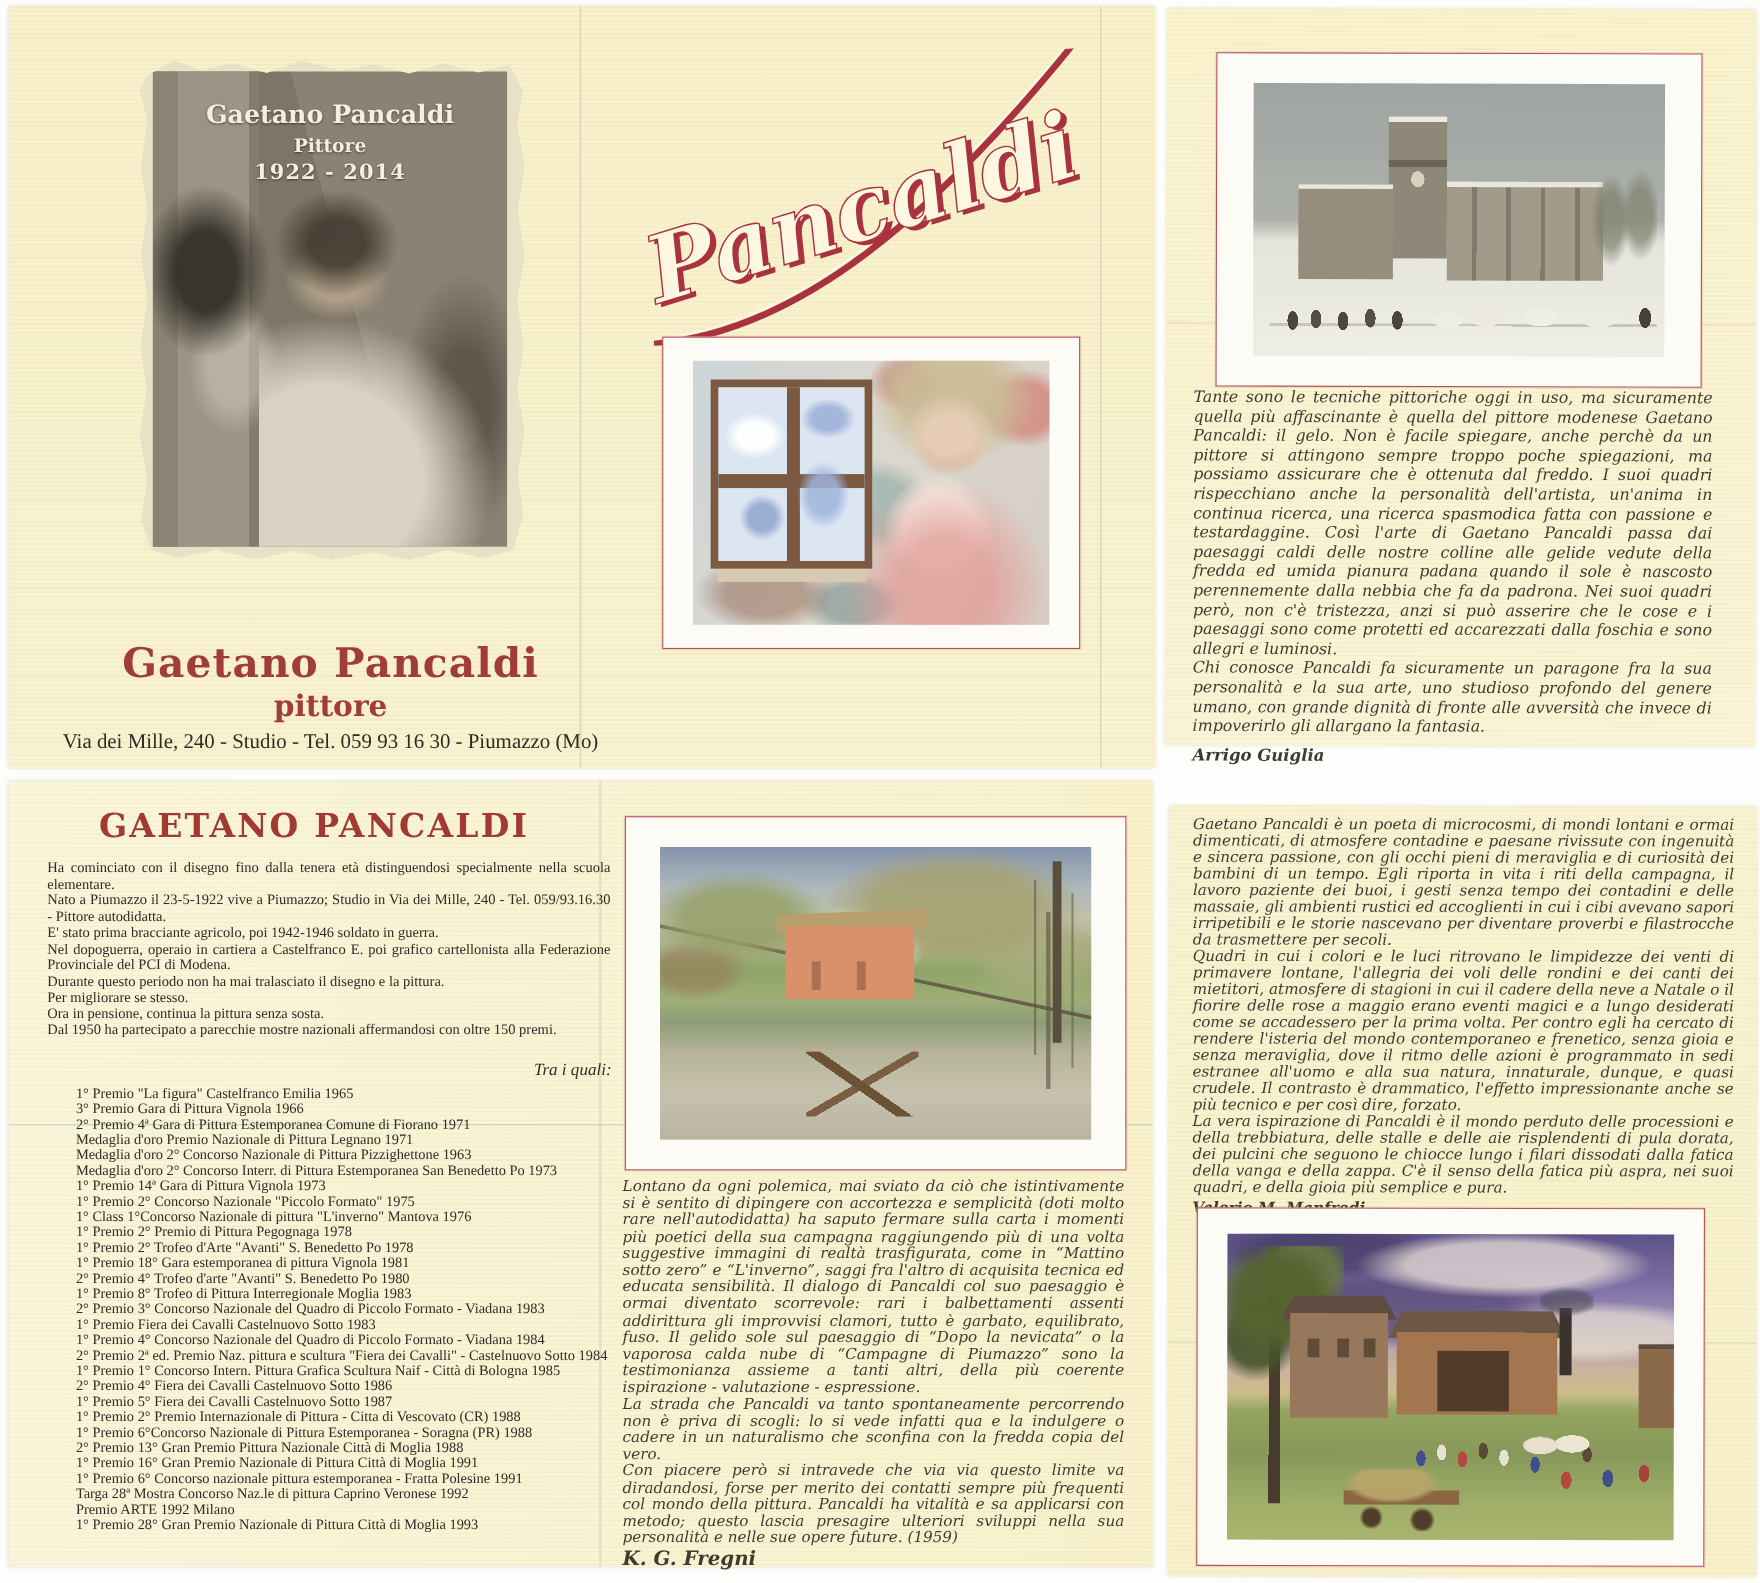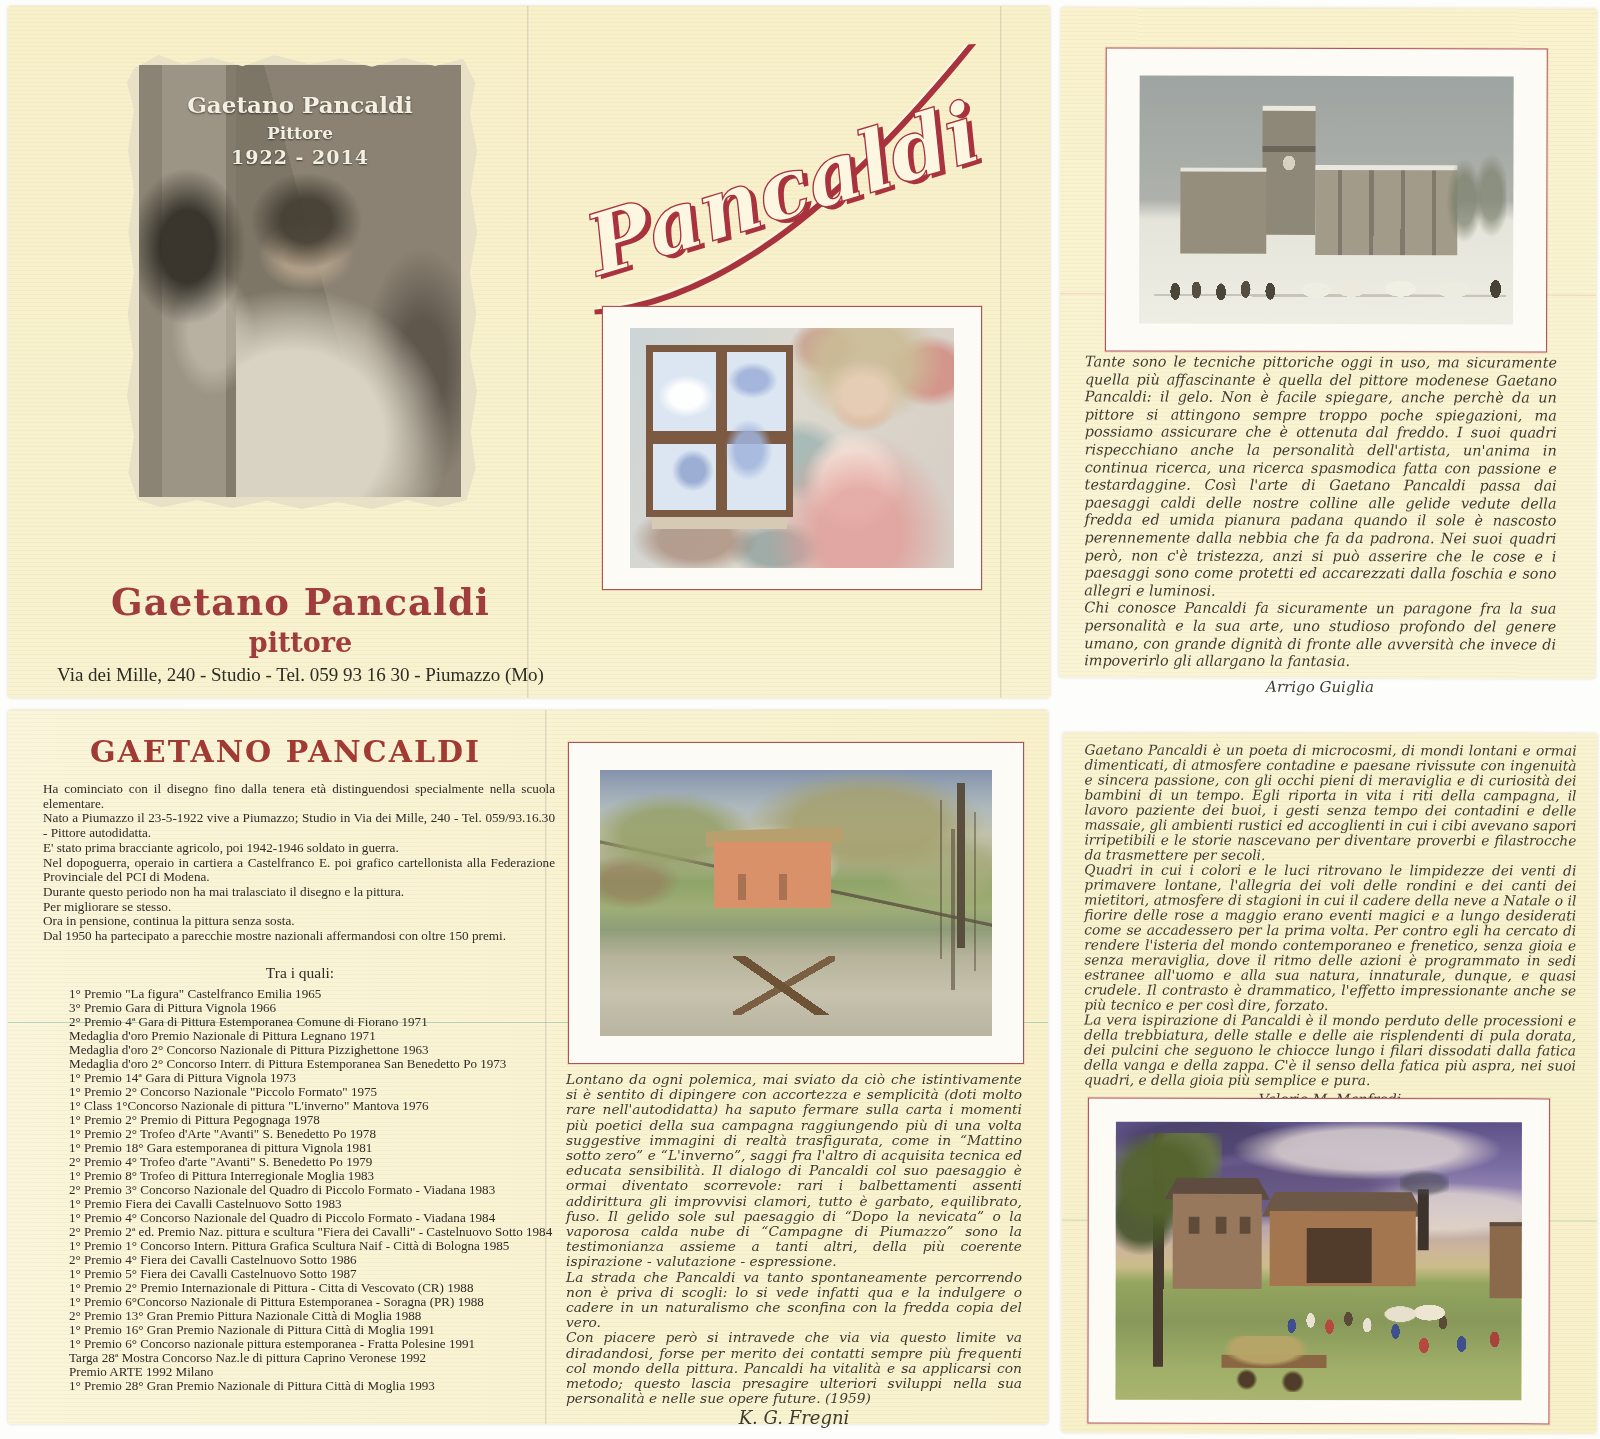--- a/index.html
+++ b/index.html
@@ -170,27 +170,27 @@
         radial-gradient(7px 12px at 70% 50%, #5a4a38 0 60%, transparent 61%);}
   .f-oxen{position:absolute;right:18%;bottom:26%;width:17%;height:11%;
       background:radial-gradient(26px 13px at 30% 55%, #e6e0cc 0 60%, transparent 61%),
                  radial-gradient(26px 13px at 72% 50%, #ece6d2 0 60%, transparent 61%);}
 
   
   .title-bl{position:absolute;left:20px;top:24px;width:515px;text-align:center;
       font-family:"DejaVu Serif", serif;font-weight:bold;font-size:30px;letter-spacing:2px;color:#a03a33;}
   .bio{position:absolute;left:35px;top:72px;width:512px;font-size:13.2px;line-height:14.7px;color:#2f2b26;}
   .bio .bio-line{text-align:justify;}
-  .awards-head{position:absolute;left:36px;top:254px;width:512px;text-align:center;
-      font-size:15.5px;color:#2f2b26;}
+  .awards-head{position:absolute;left:36px;top:254px;width:512px;text-align:right;
+      font-style:italic;font-size:15.5px;color:#2f2b26;}
   .awards{position:absolute;left:61px;top:277px;width:500px;font-size:13.1px;line-height:14px;color:#2f2b26;white-space:nowrap;}
 
   .essay{position:absolute;font-family:"DejaVu Serif", serif;font-style:italic;color:#3e3a30;}
   .essay .para{text-align:justify;margin:0;}
-  .essay .author{text-align:center;font-weight:normal;margin-top:4px;}
+  .essay .author{text-align:left;font-weight:bold;margin-top:4px;}
   .essay-tr{left:25px;top:346px;width:472px;font-size:14.4px;line-height:17.6px;}
   .essay-tr .author{font-size:15px;margin-top:8px;}
   .essay-bm{left:558px;top:362px;width:456px;font-size:13.8px;line-height:15.2px;}
   .essay-bm .author{font-size:18px;}
   .essay-br{left:22px;top:10px;width:492px;font-size:13.8px;line-height:15px;}
   .essay-br .author{font-size:14px;}
 </style>
 </head>
 <body>
 
@@ -279,21 +279,21 @@
         <div class="award-line">2° Premio 4ª Gara di Pittura Estemporanea Comune di Fiorano 1971</div>
         <div class="award-line">Medaglia d'oro Premio Nazionale di Pittura Legnano 1971</div>
         <div class="award-line">Medaglia d'oro 2° Concorso Nazionale di Pittura Pizzighettone 1963</div>
         <div class="award-line">Medaglia d'oro 2° Concorso Interr. di Pittura Estemporanea San Benedetto Po 1973</div>
         <div class="award-line">1° Premio 14ª Gara di Pittura Vignola 1973</div>
         <div class="award-line">1° Premio 2° Concorso Nazionale "Piccolo Formato" 1975</div>
         <div class="award-line">1° Class 1°Concorso Nazionale di pittura "L'inverno" Mantova 1976</div>
         <div class="award-line">1° Premio 2° Premio di Pittura Pegognaga 1978</div>
         <div class="award-line">1° Premio 2° Trofeo d'Arte "Avanti" S. Benedetto Po 1978</div>
         <div class="award-line">1° Premio 18° Gara estemporanea di pittura Vignola 1981</div>
-        <div class="award-line">2° Premio 4° Trofeo d'arte "Avanti" S. Benedetto Po 1979</div>
+        <div class="award-line">2° Premio 4° Trofeo d'arte "Avanti" S. Benedetto Po 1980</div>
         <div class="award-line">1° Premio 8° Trofeo di Pittura Interregionale Moglia 1983</div>
         <div class="award-line">2° Premio 3° Concorso Nazionale del Quadro di Piccolo Formato - Viadana 1983</div>
         <div class="award-line">1° Premio Fiera dei Cavalli Castelnuovo Sotto 1983</div>
         <div class="award-line">1° Premio 4° Concorso Nazionale del Quadro di Piccolo Formato - Viadana 1984</div>
         <div class="award-line">2° Premio 2ª ed. Premio Naz. pittura e scultura "Fiera dei Cavalli" - Castelnuovo Sotto 1984</div>
         <div class="award-line">1° Premio 1° Concorso Intern. Pittura Grafica Scultura Naif - Città di Bologna 1985</div>
         <div class="award-line">2° Premio 4° Fiera dei Cavalli Castelnuovo Sotto 1986</div>
         <div class="award-line">1° Premio 5° Fiera dei Cavalli Castelnuovo Sotto 1987</div>
         <div class="award-line">1° Premio 2° Premio Internazionale di Pittura - Citta di Vescovato (CR) 1988</div>
         <div class="award-line">1° Premio 6°Concorso Nazionale di Pittura Estemporanea - Soragna (PR) 1988</div>

